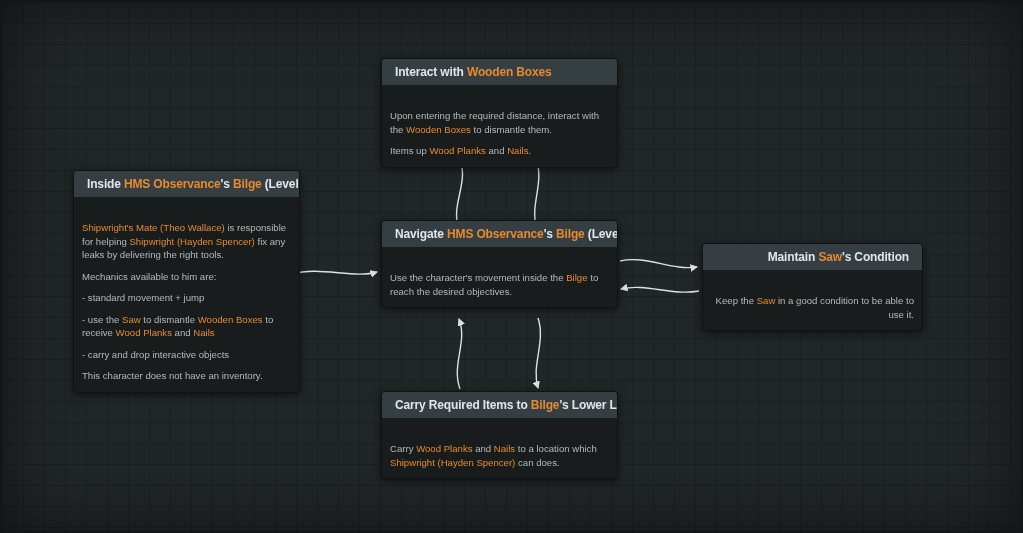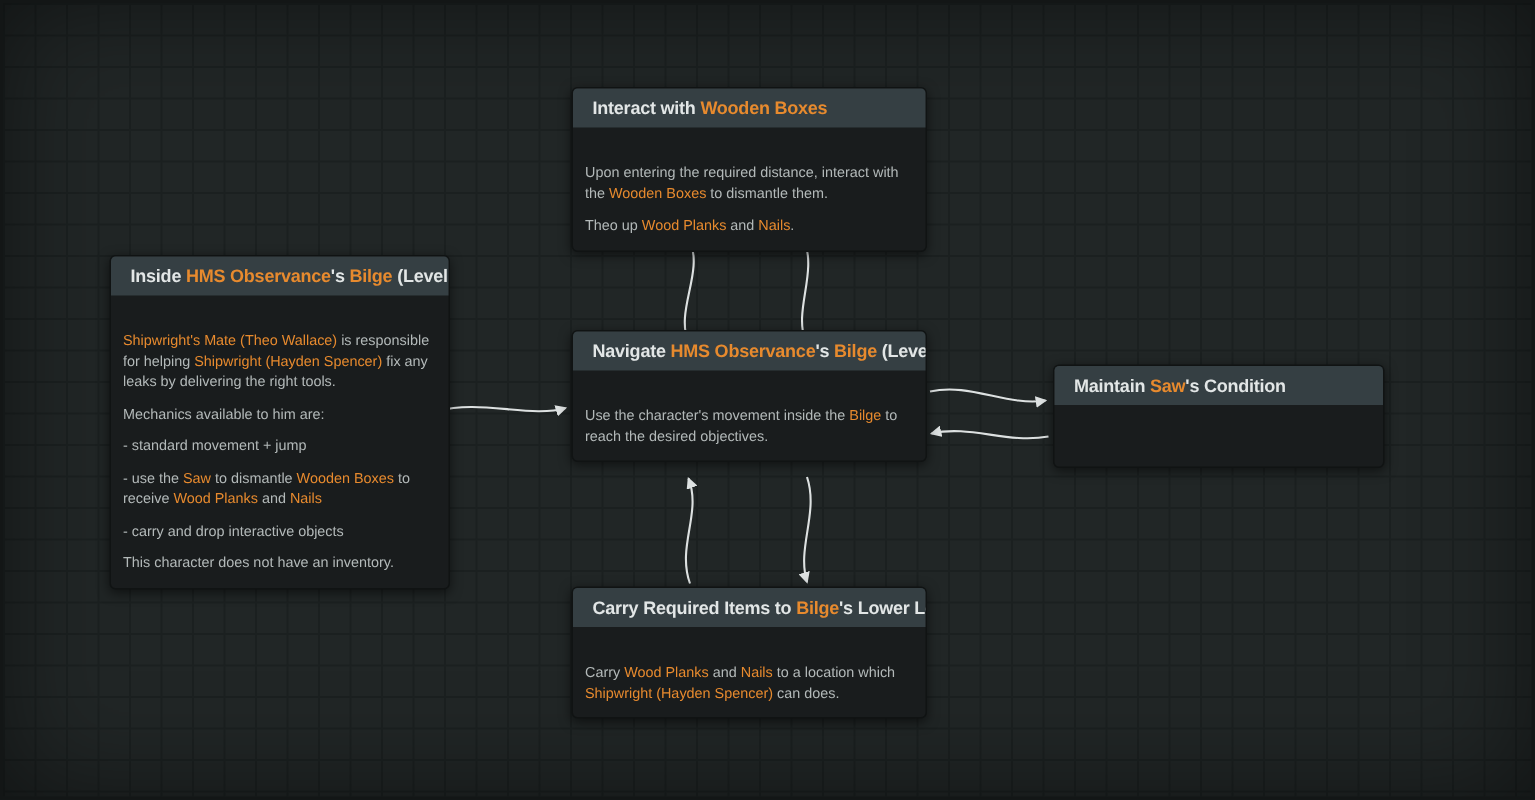--- a/index.html
+++ b/index.html
@@ -65,21 +65,21 @@
     <path class="edge" d="M 618 259 C 645 253 669 269 695 265" marker-end="url(#arrow)"></path>
     <path class="edge" d="M 697 289 C 669 294 645 281 619 287" marker-end="url(#arrow)"></path>
     <path class="edge" d="M 458 387 C 449 362 466 340 457 317" marker-end="url(#arrow)"></path>
     <path class="edge" d="M 536 316 C 544 340 529 363 536 386" marker-end="url(#arrow)"></path>
   </svg>
 
   <div class="node" style="left:379px;top:56px;width:237px;min-height:99px;">
     <div class="node-header"><span>Interact with </span><span class="hl">Wooden Boxes</span></div>
     <div class="node-body">
         <p><span>Upon entering the required distance, interact with the </span><span class="hl">Wooden Boxes</span><span> to dismantle them.</span></p>
-        <p><span>Theo up </span><span class="hl">Wood Planks</span><span> and </span><span class="hl">Nails</span><span>.</span></p>
+        <p><span>Items up </span><span class="hl">Wood Planks</span><span> and </span><span class="hl">Nails</span><span>.</span></p>
       </div>
   </div>
 
   <div class="node" style="left:71px;top:168px;width:227px;min-height:215px;">
     <div class="node-header"><span>Inside </span><span class="hl">HMS Observance</span><span>'s </span><span class="hl">Bilge</span><span> (Level 1)</span></div>
     <div class="node-body">
         <p><span class="hl">Shipwright's Mate (Theo Wallace)</span><span> is responsible for helping </span><span class="hl">Shipwright (Hayden Spencer)</span><span> fix any leaks by delivering the right tools.</span></p>
         <p><span>Mechanics available to him are:</span></p>
         <p><span>- standard movement + jump</span></p>
         <p><span>- use the </span><span class="hl">Saw</span><span> to dismantle </span><span class="hl">Wooden Boxes</span><span> to receive </span><span class="hl">Wood Planks</span><span> and </span><span class="hl">Nails</span></p>
@@ -88,22 +88,25 @@
       </div>
   </div>
 
   <div class="node" style="left:379px;top:218px;width:237px;min-height:85px;">
     <div class="node-header"><span>Navigate </span><span class="hl">HMS Observance</span><span>'s </span><span class="hl">Bilge</span><span> (Level 1)</span></div>
     <div class="node-body">
         <p><span>Use the character's movement inside the </span><span class="hl">Bilge</span><span> to reach the desired objectives.</span></p>
       </div>
   </div>
 
-  <div class="node" style="left:700px;top:241px;width:221px;min-height:69px;">
+  <div class="node" style="left:700px;top:241px;width:221px;min-height:69px;text-align:right;">
     <div class="node-header"><span>Maintain </span><span class="hl">Saw</span><span>'s Condition</span></div>
+    <div class="node-body">
+        <p><span>Keep the </span><span class="hl">Saw</span><span> in a good condition to be able to use it.</span></p>
+      </div>
   </div>
 
   <div class="node" style="left:379px;top:389px;width:237px;min-height:73px;">
     <div class="node-header"><span>Carry Required Items to </span><span class="hl">Bilge</span><span>'s Lower Level</span></div>
     <div class="node-body">
         <p><span>Carry </span><span class="hl">Wood Planks</span><span> and </span><span class="hl">Nails</span><span> to a location which </span><span class="hl">Shipwright (Hayden Spencer)</span><span> can does.</span></p>
       </div>
   </div>
 
 </div>

